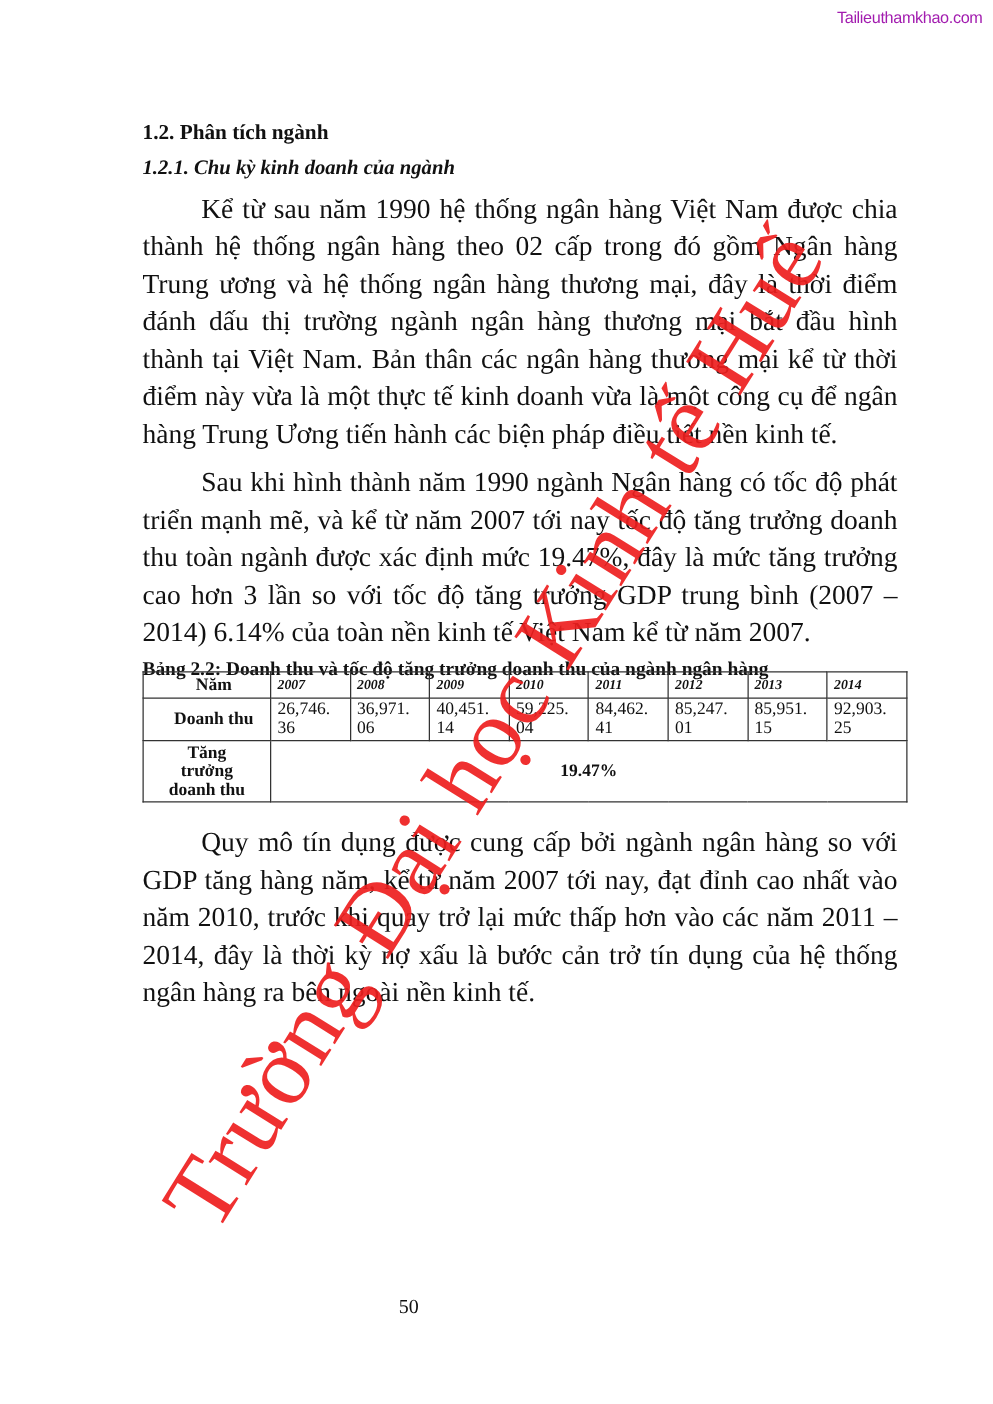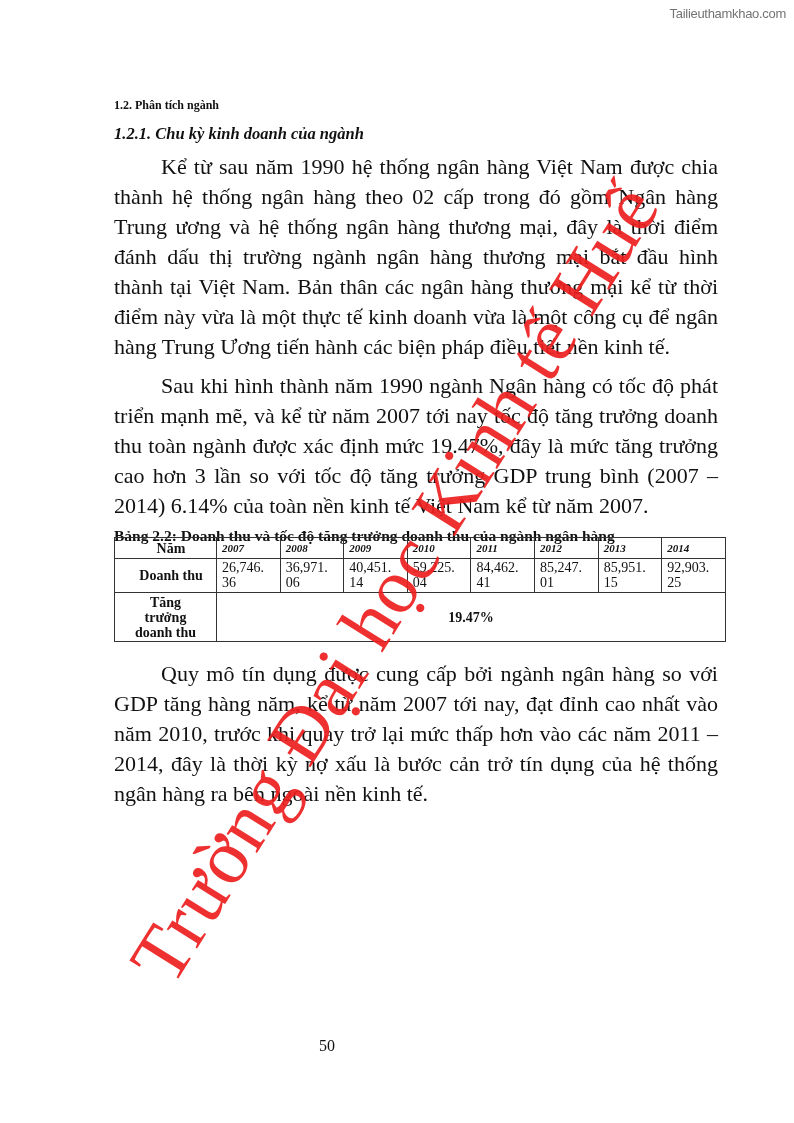--- a/index.html
+++ b/index.html
@@ -1,19 +1,19 @@
 <!DOCTYPE html>
 <html><head>
   <meta charset="utf-8">
   <style>
     html, body { margin: 0; padding: 0; background: #ffffff; }
     body { width: 794px; height: 1123px; position: relative; overflow: hidden; font-family: "Liberation Serif", serif; color: #111; }
-    .site-tag { position: absolute; top: 6px; right: 8px; font-family: "Liberation Sans", sans-serif; font-size: 13px; color: #737373; letter-spacing: -0.3px; }
+    .site-tag { position: absolute; top: 6px; right: 8px; font-family: "Liberation Sans", sans-serif; font-size: 13px; color: #a21caf; letter-spacing: -0.3px; }
     .content { position: absolute; left: 114px; top: 92px; width: 604px; }
-    .h2 { font-size: 12px; font-weight: bold; margin: 0; height: 27px; line-height: 27px; }
+    .h2 { font-size: 17px; font-weight: bold; margin: 0; height: 27px; line-height: 27px; }
     .h3 { font-size: 16.5px; font-weight: bold; font-style: italic; margin: 0; height: 30px; line-height: 30px; }
     p.para { font-size: 22px; line-height: 30px; margin: 0; text-align: justify; text-indent: 47px; }
     .gap { height: 9px; }
     .caption { font-size: 15.5px; font-weight: bold; text-align: left; line-height: 30px; margin: 0; height: 30px; }
     .unit { font-size: 16px; font-style: italic; text-align: right; margin: 0; height: 36px; line-height: 36px; }
     table.data { position: absolute; left: 114px; top: 537px; width: 612px; border-collapse: collapse; font-size: 14px; }
     table.data td { border: 1.5px solid #333; padding: 0 5px; vertical-align: top; line-height: 15px; }
     table.data td.rowhead { font-weight: bold; text-align: center; vertical-align: middle; width: 80px; padding-left: 16px; }
     table.data td.year { font-weight: bold; font-style: italic; font-size: 11px; height: 20px; vertical-align: middle; width: 55px; }
     table.data td.val { height: 32px; padding-top: 1px; }

